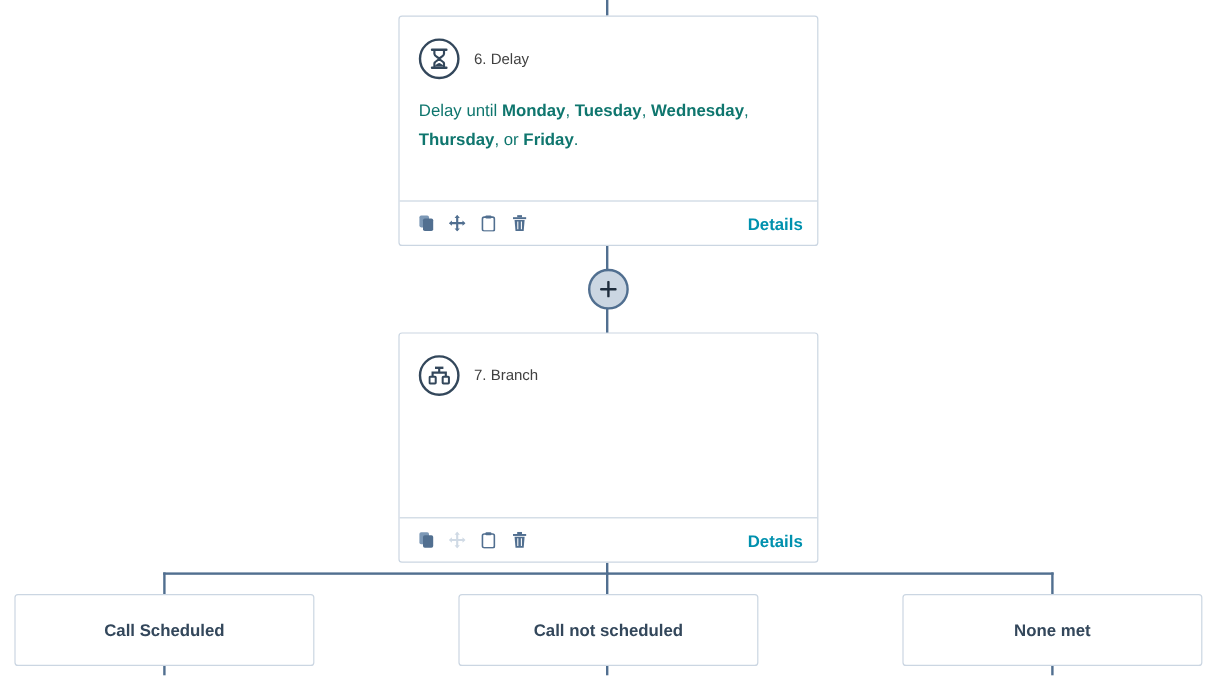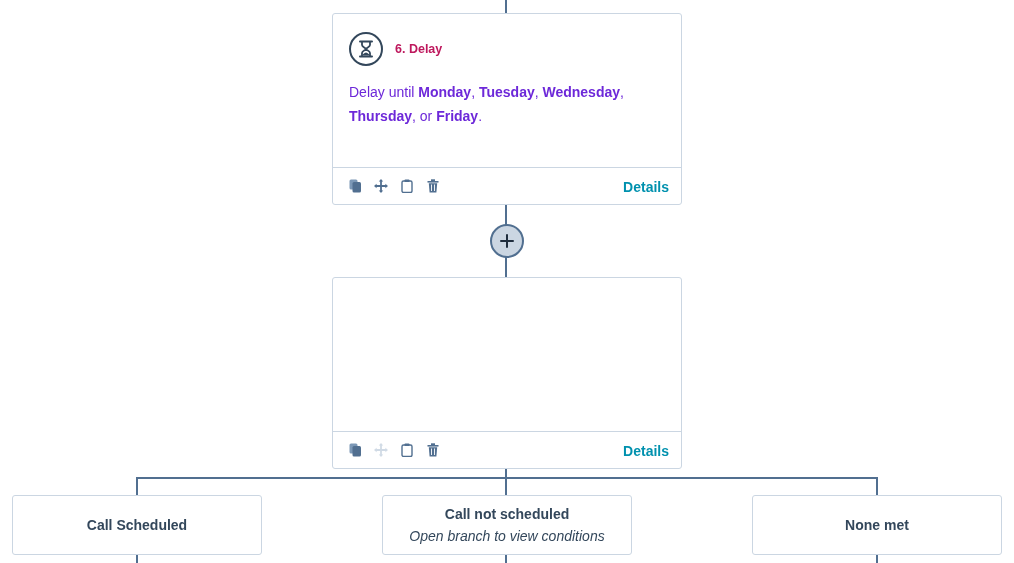--- a/index.html
+++ b/index.html
@@ -10,24 +10,24 @@
 
     .card {
       position: absolute; left: 332px; width: 350px; height: 192px;
       background: #fff; border: 1px solid #cbd6e2; border-radius: 3px;
     }
     .card-head { position: absolute; left: 16px; top: 18px; display: flex; align-items: center; }
     .icon-circle {
       width: 34px; height: 34px; border: 2px solid #33475b; border-radius: 50%;
       display: flex; align-items: center; justify-content: center;
     }
-    .card-title { margin-left: 12px; font-size: 12.5px; font-weight: bold; color: #be185d; }
+    .card-title { margin-left: 12px; font-size: 12.5px; font-weight: normal; color: #404040; }
     .card-body {
       position: absolute; left: 16px; right: 16px; top: 66px;
-      font-size: 14px; line-height: 24px; color: #6d28d9;
+      font-size: 14px; line-height: 24px; color: #0f766e;
     }
     .card-body b { font-weight: bold; }
     .card-foot {
       position: absolute; left: 0; right: 0; bottom: 0; height: 37px;
       border-top: 1px solid #cbd6e2; display: flex; align-items: center; padding: 0 12px 0 14px;
     }
     .tool { width: 16px; height: 16px; margin-right: 10px; display: flex; align-items: center; justify-content: center; cursor: pointer; }
     .tool.disabled { opacity: 0.35; }
     .details {
       margin-left: auto; font-size: 14px; font-weight: bold; color: #0091ae; cursor: pointer; padding-top: 2px;
@@ -108,20 +108,31 @@
   </div>
 </div>
 
 <div class="add-btn">
   <svg width="14" height="14" viewBox="0 0 14 14">
       <path d="M7 1v12M1 7h12" stroke="#1f2d3d" stroke-width="2" stroke-linecap="round"></path>
     </svg>
 </div>
 
 <div class="card" style="top:277px;">
+  <div class="card-head">
+    <div class="icon-circle">
+      <svg width="18" height="16" viewBox="0 0 18 16">
+        <rect x="5.5" y="0.5" width="7" height="2" fill="#33475b"></rect>
+        <path d="M9 2.5v3M3.5 8.5v-3h11v3" stroke="#33475b" stroke-width="1.8" fill="none"></path>
+        <rect x="0.9" y="9" width="5.2" height="5.5" rx="0.6" fill="none" stroke="#33475b" stroke-width="1.7"></rect>
+        <rect x="11.9" y="9" width="5.2" height="5.5" rx="0.6" fill="none" stroke="#33475b" stroke-width="1.7"></rect>
+      </svg>
+    </div>
+    <span class="card-title">7. Branch</span>
+  </div>
   <div class="card-foot">
     <div class="tool">
       <svg width="13" height="14" viewBox="0 0 13 14">
           <rect x="0.5" y="0.5" width="8" height="10" rx="1.5" fill="#7c98b6"></rect>
           <rect x="3.5" y="3" width="8.5" height="10.5" rx="1.5" fill="#516f90"></rect>
         </svg>
     </div>
     <div class="tool disabled">
       <svg width="14" height="14" viewBox="0 0 14 14">
           <path d="M7 0l2.2 2.6H7.9v3.5h3.5V4.8L14 7l-2.6 2.2V7.9H7.9v3.5h1.3L7 14l-2.2-2.6h1.3V7.9H2.6v1.3L0 7l2.6-2.2v1.3h3.5V2.6H4.8z" fill="#7c98b6"></path>
@@ -143,17 +154,16 @@
     </div>
     <span class="details">Details</span>
   </div>
 </div>
 
 <div class="branch-box" style="left:12px;">
   <span class="branch-name">Call Scheduled</span>
 </div>
 <div class="branch-box" style="left:382px;">
   <span class="branch-name">Call not scheduled</span>
-  <span class="branch-desc italic">Open branch to view conditions</span>
 </div>
 <div class="branch-box" style="left:752px;">
   <span class="branch-name">None met</span>
 </div>
 
 </body></html>

